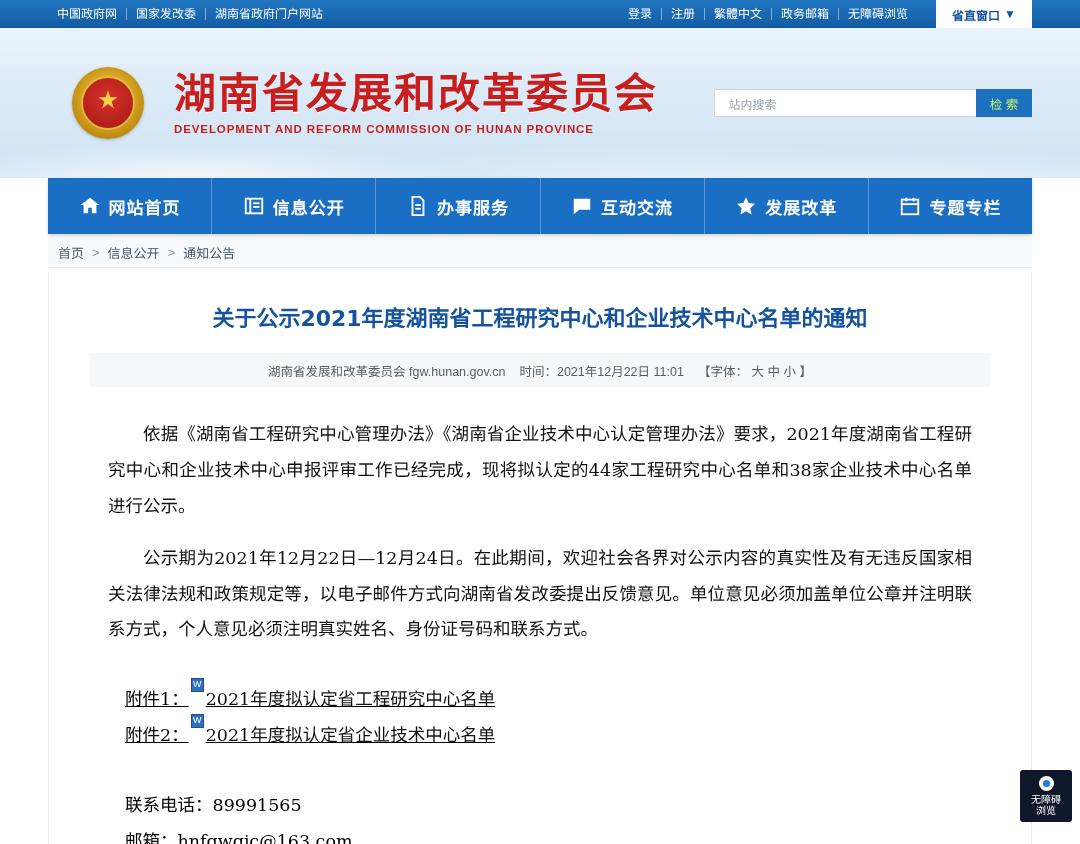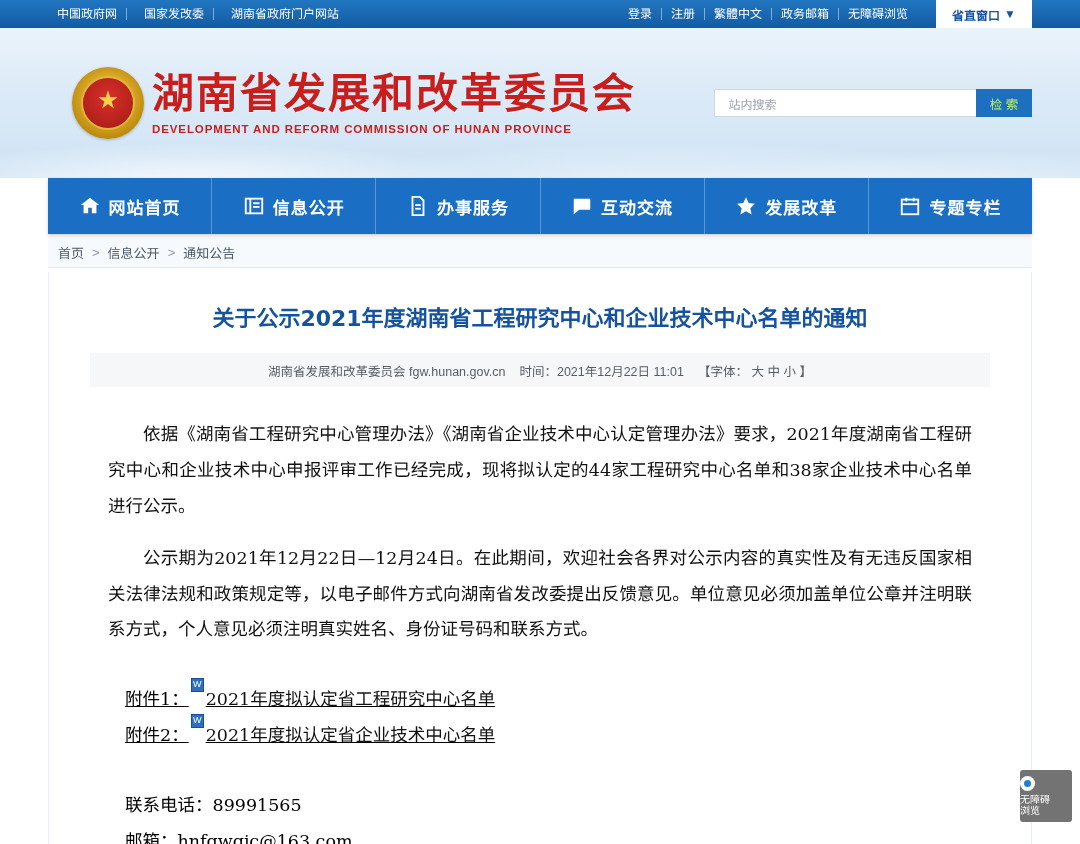--- a/index.html
+++ b/index.html
@@ -19,21 +19,21 @@
     color: #ffffff;
     font-size: 12px;
     display: flex;
     align-items: center;
     position: relative;
   }
   .topbar-left {
     display: flex;
     align-items: center;
     padding-left: 48px;
-    gap: 8px;
+    gap: 0;
   }
   .topbar-left a {
     color: #fff;
     text-decoration: none;
     padding: 0 9px;
     border-right: 1px solid rgba(255,255,255,.45);
     line-height: 12px;
   }
   .topbar-left a:last-child { border-right: none; }
   .topbar-right {
@@ -112,21 +112,21 @@
   }
   .emblem .star {
     position: absolute;
     left: 50%; top: 46%;
     transform: translate(-50%,-50%);
     color: #f3d14a;
     font-size: 20px;
     line-height: 1;
   }
   .title-block {
-    margin-left: 8px;
+    margin-left: 30px;
   }
   .site-title {
     font-family: "DejaVu Sans", sans-serif;
     font-size: 42px;
     font-weight: bold;
     color: #c81e1e;
     letter-spacing: 2px;
     text-shadow: 1px 1px 0 rgba(255,255,255,.6);
     line-height: 1.1;
     white-space: nowrap;
@@ -312,26 +312,26 @@
     padding-left: 2em;
   }
 
   
   .access-widget {
     position: fixed;
     right: 8px;
     bottom: 22px;
     width: 52px;
     height: 52px;
-    background: #737373;
+    background: #0f172a;
     color: #fff;
     border-radius: 3px;
     display: flex;
     flex-direction: column;
-    align-items: flex-start;
+    align-items: center;
     justify-content: center;
     font-size: 10px;
     line-height: 1.15;
     cursor: pointer;
     text-align: center;
   }
   .access-widget .dot {
     width: 15px; height: 15px;
     border-radius: 50%;
     background: #fff;

